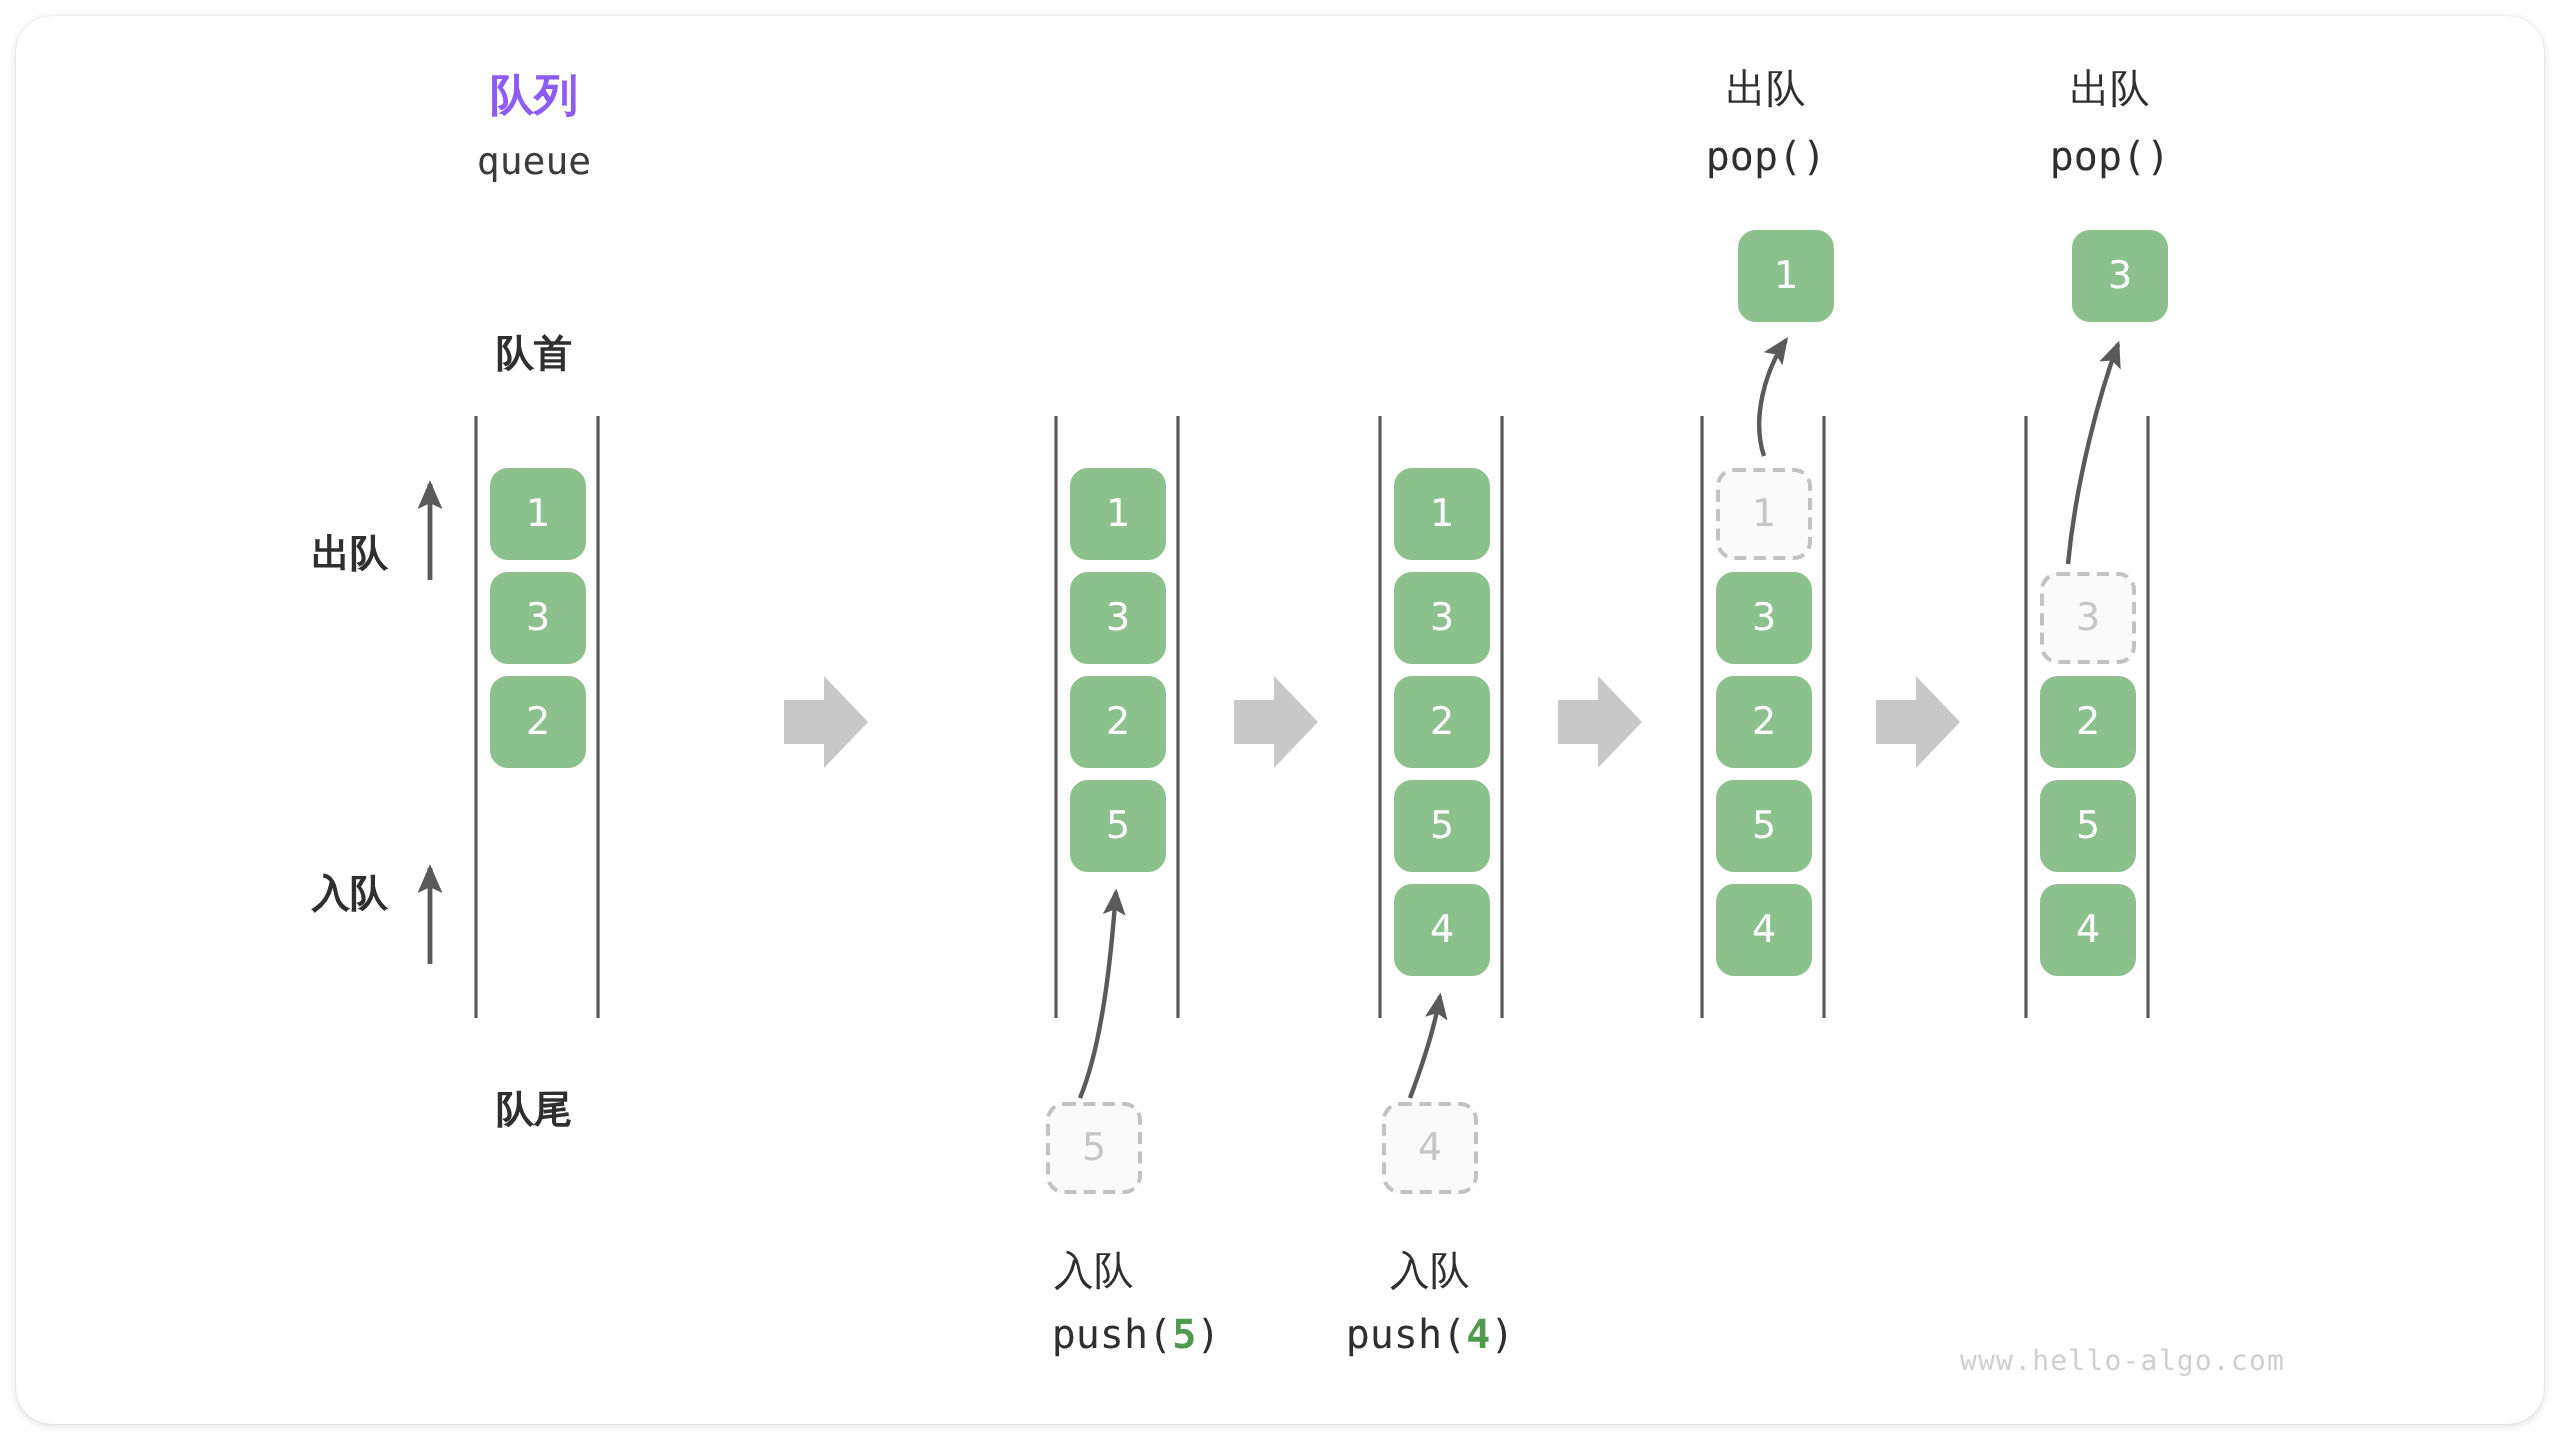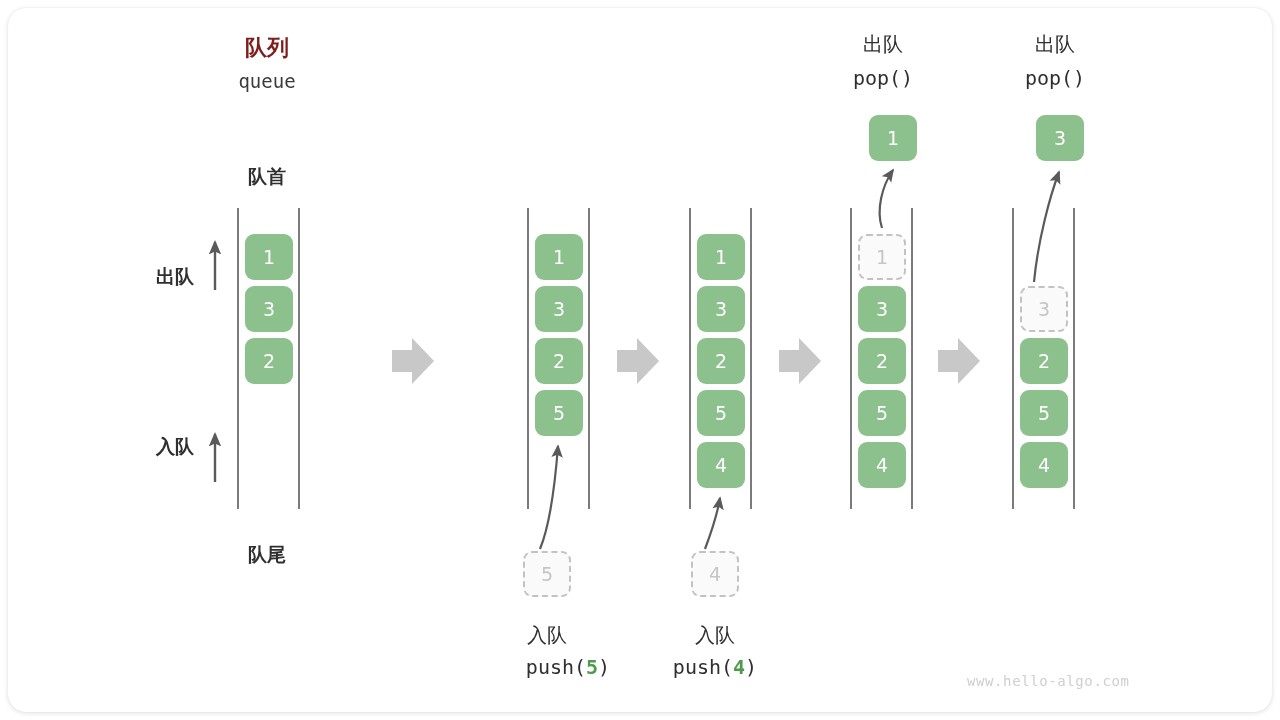--- a/index.html
+++ b/index.html
@@ -32,21 +32,21 @@
     width: 1280px;
     height: 720px;
   }
   
   .abs { position: absolute; }
 
   
   .title-cn {
     font-size: 22px;
     font-weight: bold;
-    color: #7f1d1d;
+    color: #8b5cf6;
     text-align: center;
     white-space: nowrap;
   }
   .title-en {
     font-size: 19px;
     color: #3b3b3b;
     text-align: center;
     white-space: nowrap;
     font-family: "DejaVu Sans Mono", "Liberation Mono", monospace;
   }
@@ -71,20 +71,21 @@
     font-family: "DejaVu Sans Mono", "Liberation Mono", monospace;
   }
   .op-code .hl { color: #4e9b4e; font-weight: bold; }
 
   .watermark {
     font-size: 14px;
     color: #cfcfcf;
     letter-spacing: 0.6px;
     white-space: nowrap;
     font-family: "DejaVu Sans Mono", "Liberation Mono", monospace;
+    margin-left: 13px;
   }
 
   
   .cell {
     position: absolute;
     width: 48px;
     height: 46px;
     border-radius: 9px;
     display: flex;
     align-items: center;

